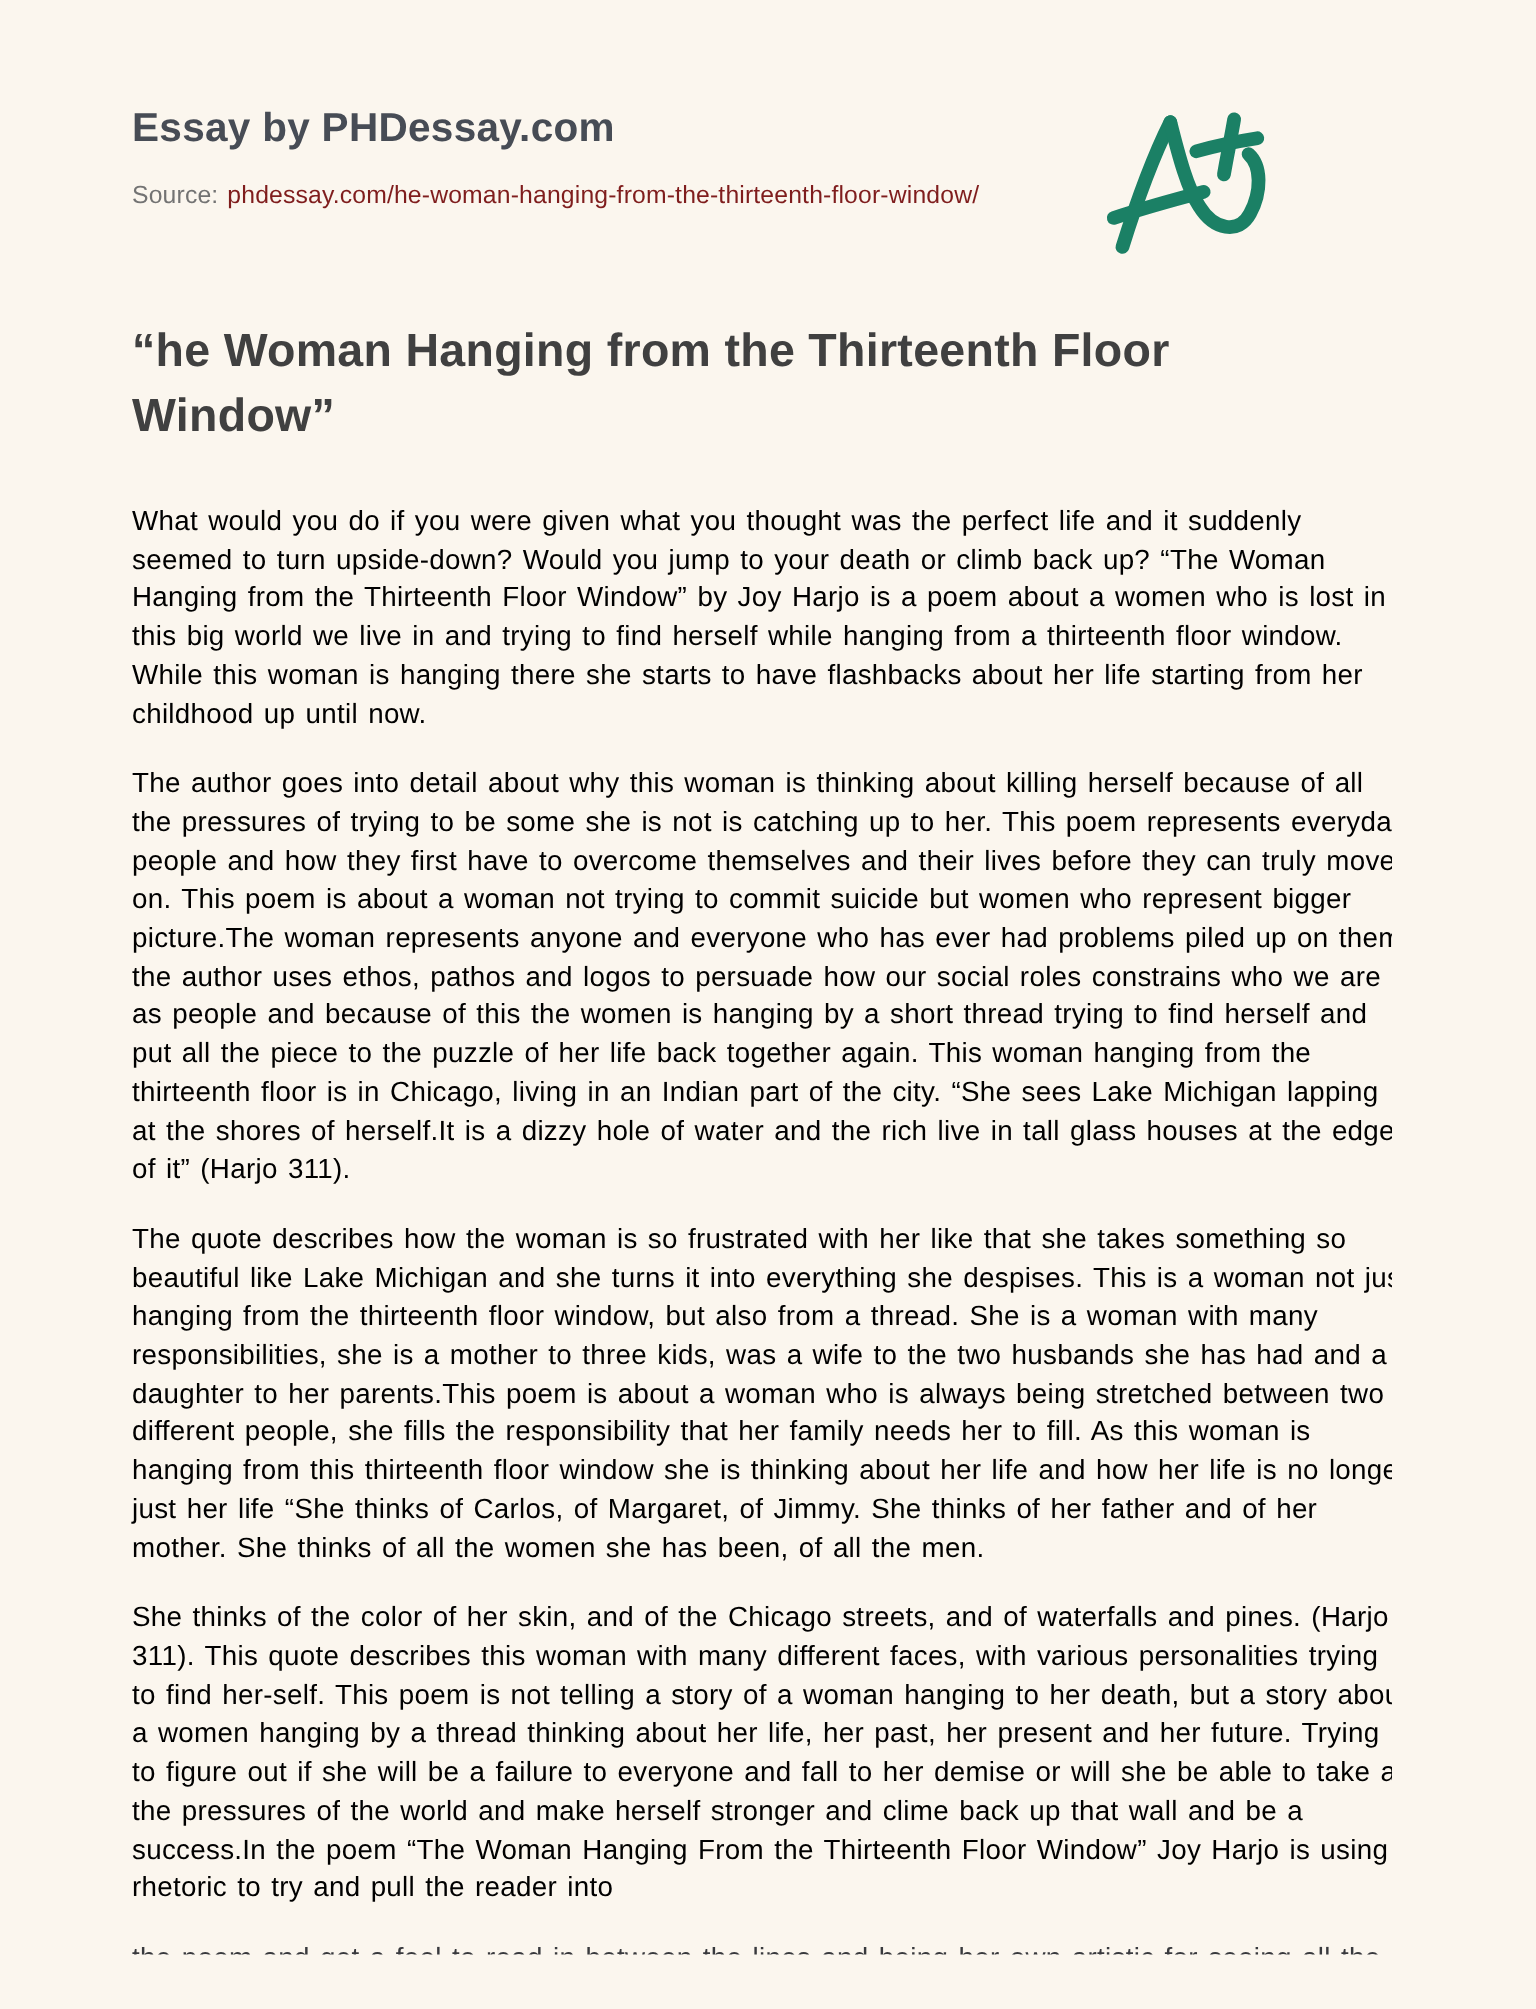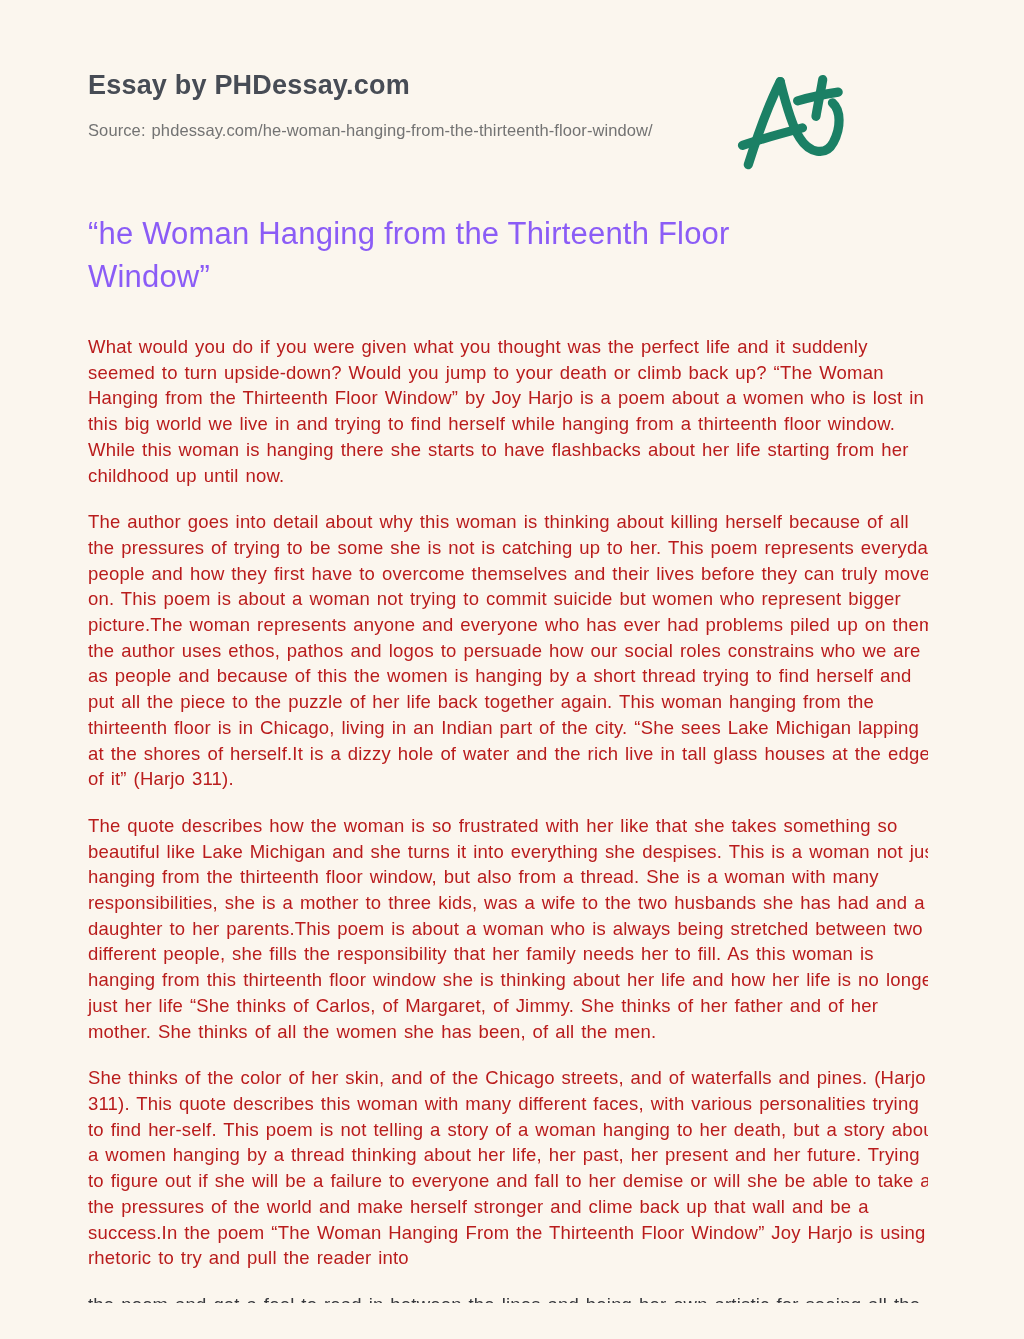--- a/index.html
+++ b/index.html
@@ -28,49 +28,49 @@
   .source-line {
     margin-top: 20px;
     font-size: 16.5px;
     letter-spacing: 0.1px;
   }
   .source-label {
     color: #737373;
     margin-right: 6px;
   }
   .source-link {
-    color: #737373;
+    color: #7f1d1d;
     text-decoration: none;
     cursor: pointer;
   }
   .logo {
     position: absolute;
     top: 50px;
     right: 84px;
     width: 116px;
     height: 118px;
   }
   .essay-title {
     margin: 72px 0 0 0;
     max-width: 790px;
     font-size: 31px;
-    font-weight: 400;
-    color: #8b5cf6;
+    font-weight: 700;
+    color: #404040;
     line-height: 43px;
     letter-spacing: 0.2px;
   }
   .essay-body {
     margin-top: 36px;
     width: 852px;
   }
   .paragraph {
     margin: 0 0 21px 0;
     font-size: 18.5px;
     line-height: 25.7px;
-    color: #b91c1c;
+    color: #000000;
     letter-spacing: 0.2px;
     word-spacing: 1.5px;
   }
   .paragraph-clipped {
     margin: 0;
     height: 11px;
     overflow: hidden;
     font-size: 18.5px;
     line-height: 25.7px;
     color: #38393D;

